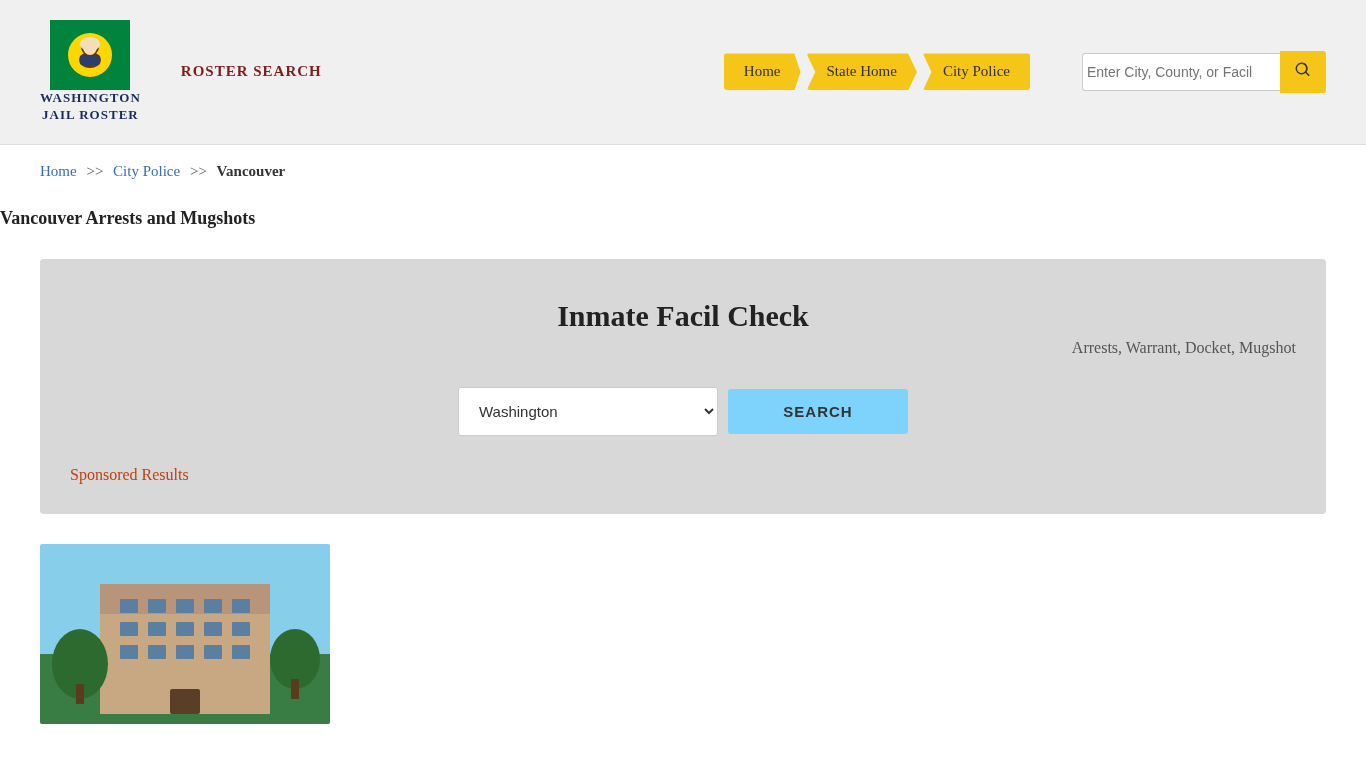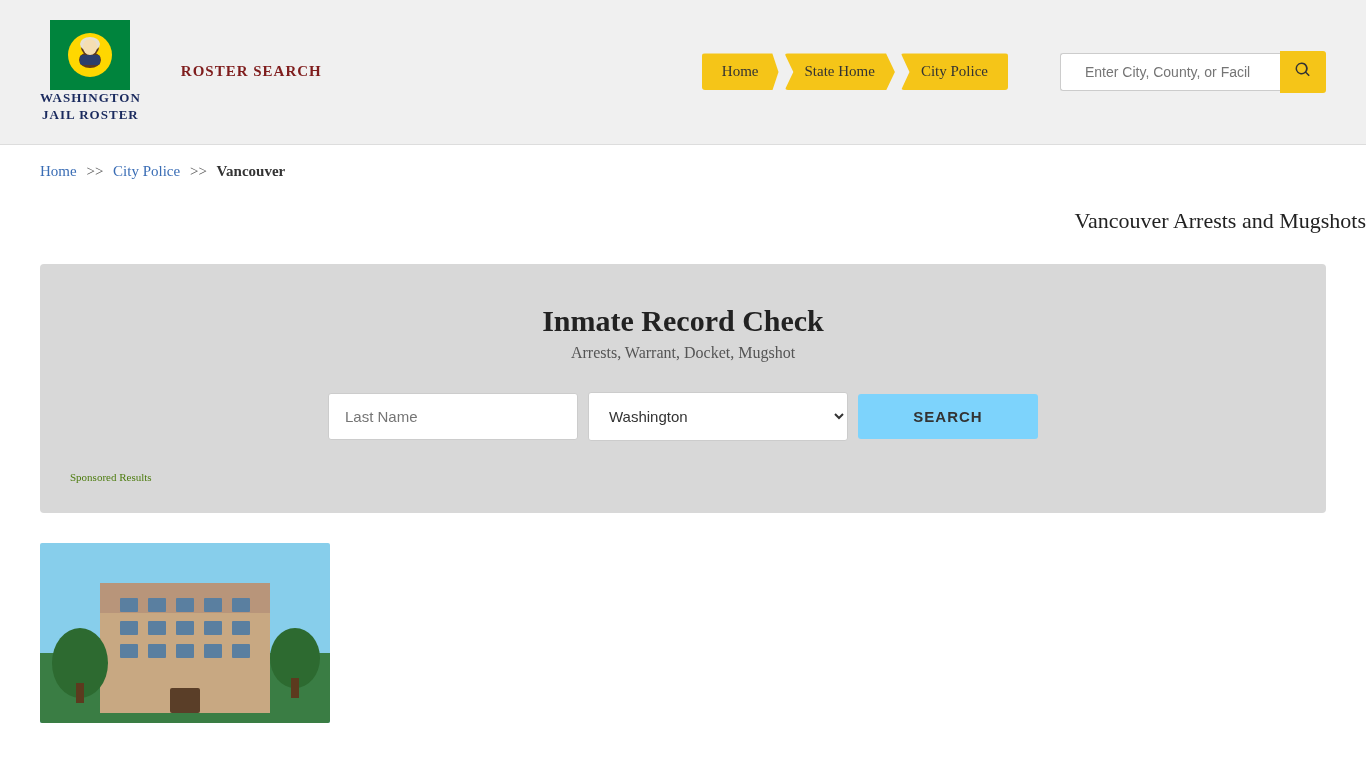--- a/index.html
+++ b/index.html
@@ -63,26 +63,26 @@
     }
     .nav-btn:last-child {
       clip-path: polygon(0 0, 100% 0, 100% 100%, 0 100%, 8% 50%);
     }
     .search-area {
       display: flex;
       align-items: center;
       margin-left: 20px;
     }
     .search-input-header {
-      padding: 10px 24px;
+      padding: 10px 4px;
       font-size: 14px;
       border: 1px solid #ccc;
       border-right: none;
       border-radius: 3px 0 0 3px;
-      width: 220px;
+      width: 198px;
       outline: none;
       color: #999;
     }
     .search-btn-header {
       background: #f5c518;
       border: none;
       padding: 10px 14px;
       cursor: pointer;
       border-radius: 0 3px 3px 0;
       font-size: 16px;
@@ -104,43 +104,43 @@
       color: #555;
     }
     .breadcrumb .current {
       font-weight: bold;
       color: #333;
       margin-top: 26px;
     }
 
     
     .page-title {
-      text-align: right;
-      font-size: 22px;
-      font-weight: normal;
+      text-align: left;
+      font-size: 18px;
+      font-weight: bold;
       color: #222;
       padding: 10px 0 30px;
     }
 
     
     .inmate-record-box {
       background: #d8d8d8;
       margin: 0 40px;
       padding: 40px 30px 30px;
       border-radius: 4px;
     }
     .inmate-record-title {
       text-align: center;
       font-size: 30px;
       font-weight: bold;
       color: #222;
       margin-bottom: 6px;
     }
     .inmate-record-subtitle {
-      text-align: center;
+      text-align: right;
       font-size: 16px;
       color: #555;
       margin-bottom: 30px;
     }
     .search-form-row {
       display: flex;
       gap: 10px;
       justify-content: center;
       align-items: center;
       margin-bottom: 20px;
@@ -174,22 +174,22 @@
       padding: 14px 36px;
       font-size: 15px;
       font-weight: bold;
       letter-spacing: 1px;
       border-radius: 3px;
       cursor: pointer;
       text-transform: uppercase;
       width: 180px;
     }
     .sponsored-results {
-      font-size: 11px;
-      color: #4d7c0f;
+      font-size: 16px;
+      color: #c2410c;
       padding-top: 10px;
     }
 
     
     .bottom-section {
       display: flex;
       gap: 30px;
       padding: 30px 40px;
       align-items: flex-start;
     }
@@ -267,25 +267,24 @@
   <a href="#">Home</a>
   <span class="sep">&gt;&gt;</span>
   <a href="#">City Police</a>
   <span class="sep">&gt;&gt;</span>
   <span class="current">Vancouver</span>
 </div>
 
 <h1 class="page-title">Vancouver Arrests and Mugshots</h1>
 
 <div class="inmate-record-box">
-  <div class="inmate-record-title">Inmate Record Check</div>
+  <div class="inmate-record-title">Inmate Facil Check</div>
   <div class="inmate-record-subtitle">Arrests, Warrant, Docket, Mugshot</div>
 
   <div class="search-form-row">
-    <input class="form-input last-name-input" type="text" placeholder="Last Name" style="">
     <select class="state-select" id="state-select"><option value="Alabama">Alabama</option><option value="Alaska">Alaska</option><option value="Arizona">Arizona</option><option value="Arkansas">Arkansas</option><option value="California">California</option><option value="Colorado">Colorado</option><option value="Connecticut">Connecticut</option><option value="Delaware">Delaware</option><option value="Florida">Florida</option><option value="Georgia">Georgia</option><option value="Hawaii">Hawaii</option><option value="Idaho">Idaho</option><option value="Illinois">Illinois</option><option value="Indiana">Indiana</option><option value="Iowa">Iowa</option><option value="Kansas">Kansas</option><option value="Kentucky">Kentucky</option><option value="Louisiana">Louisiana</option><option value="Maine">Maine</option><option value="Maryland">Maryland</option><option value="Massachusetts">Massachusetts</option><option value="Michigan">Michigan</option><option value="Minnesota">Minnesota</option><option value="Mississippi">Mississippi</option><option value="Missouri">Missouri</option><option value="Montana">Montana</option><option value="Nebraska">Nebraska</option><option value="Nevada">Nevada</option><option value="New Hampshire">New Hampshire</option><option value="New Jersey">New Jersey</option><option value="New Mexico">New Mexico</option><option value="New York">New York</option><option value="North Carolina">North Carolina</option><option value="North Dakota">North Dakota</option><option value="Ohio">Ohio</option><option value="Oklahoma">Oklahoma</option><option value="Oregon">Oregon</option><option value="Pennsylvania">Pennsylvania</option><option value="Rhode Island">Rhode Island</option><option value="South Carolina">South Carolina</option><option value="South Dakota">South Dakota</option><option value="Tennessee">Tennessee</option><option value="Texas">Texas</option><option value="Utah">Utah</option><option value="Vermont">Vermont</option><option value="Virginia">Virginia</option><option value="Washington" selected="">Washington</option><option value="West Virginia">West Virginia</option><option value="Wisconsin">Wisconsin</option><option value="Wyoming">Wyoming</option></select>
     <button class="search-btn-main">SEARCH</button>
   </div>
 
   <div class="sponsored-results">Sponsored Results</div>
 </div>
 
 <div class="bottom-section">
   <div class="building-image">
     

